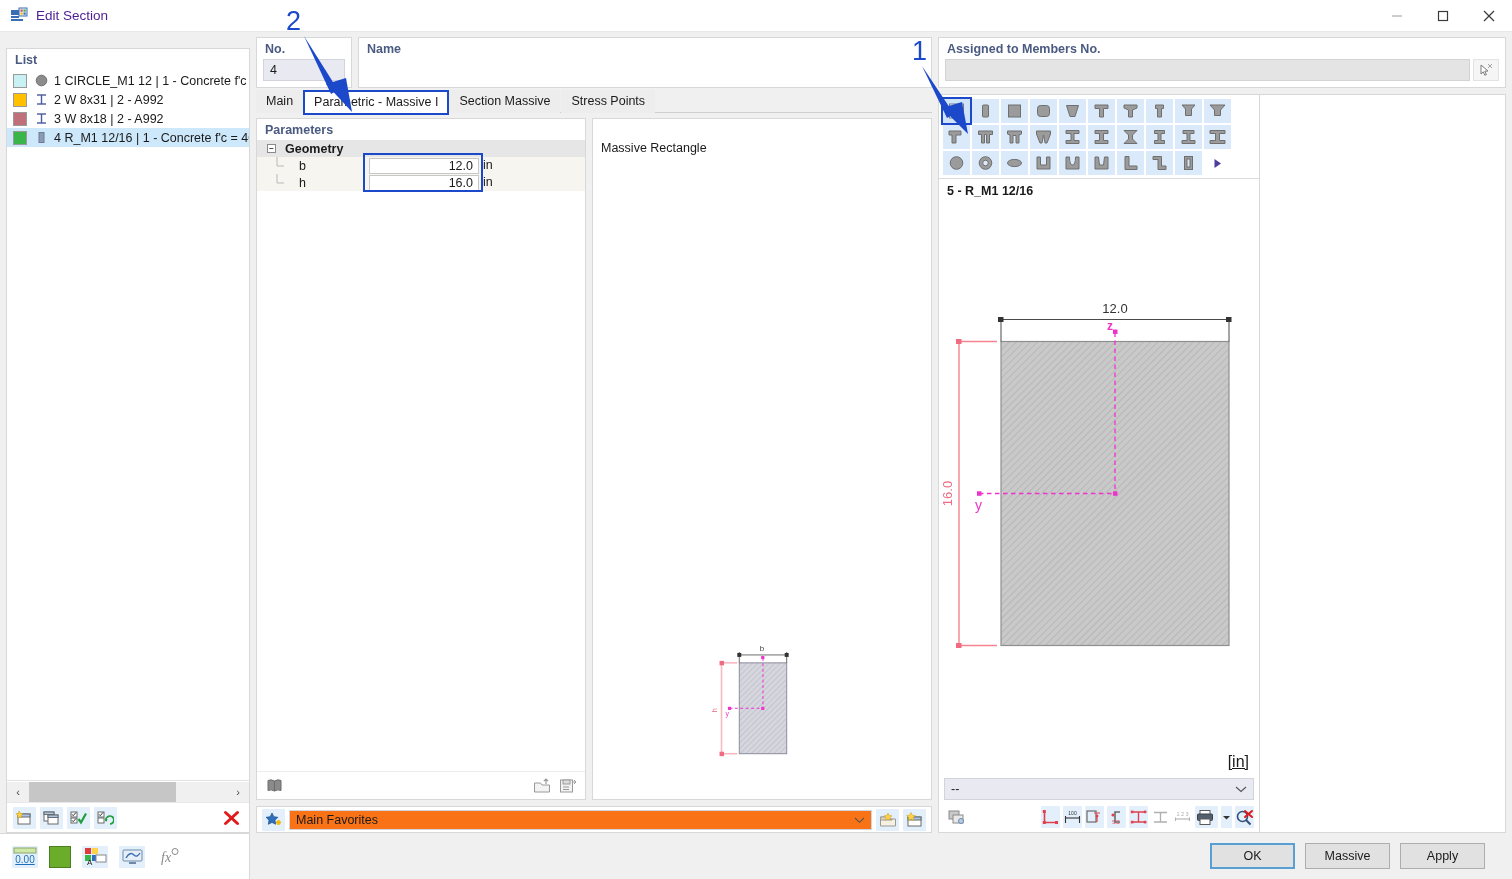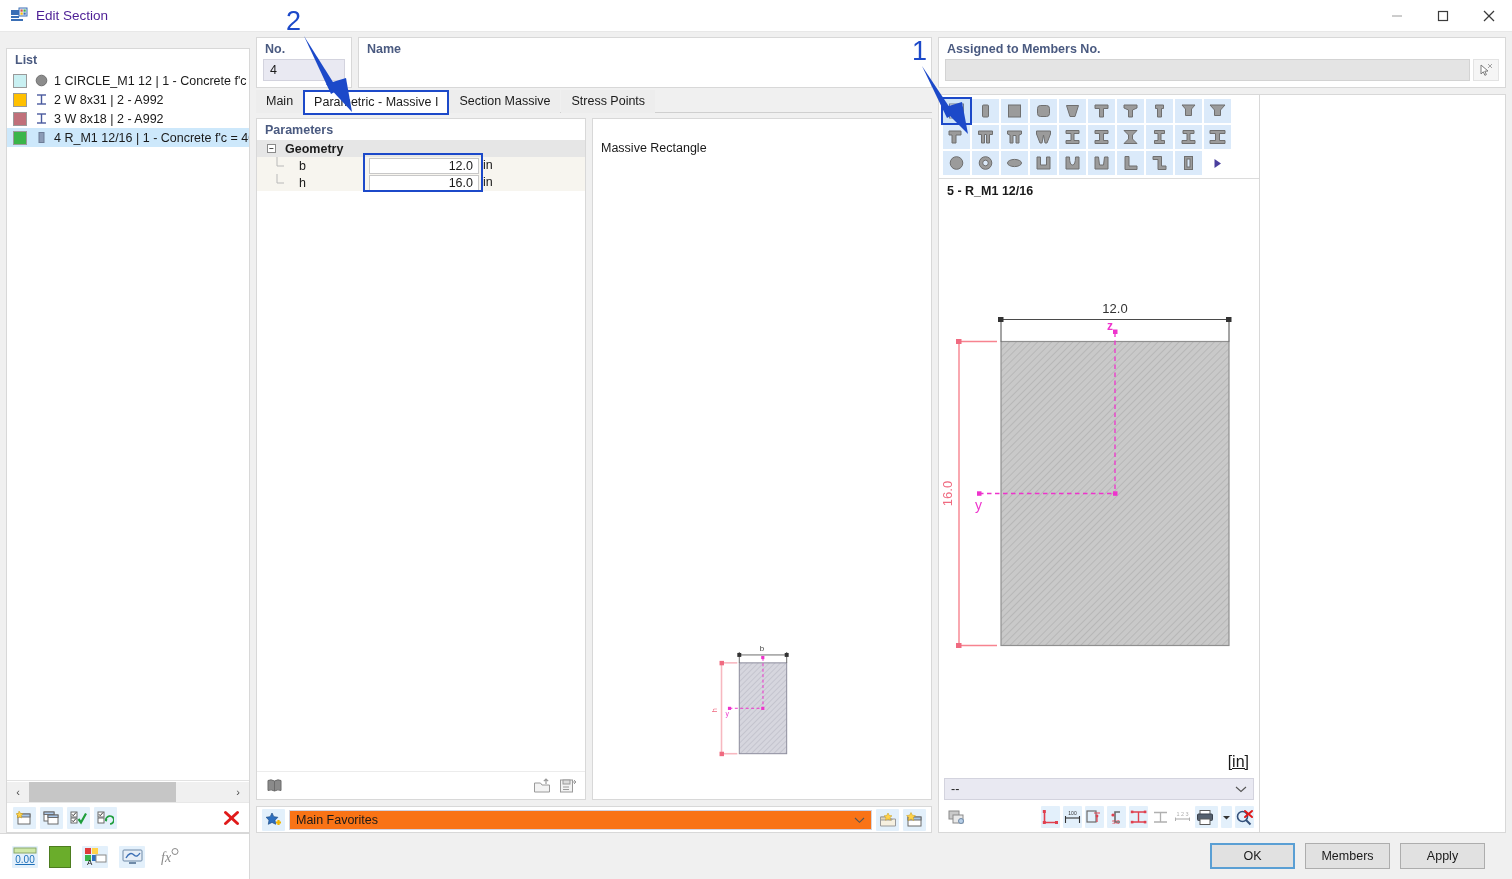--- a/index.html
+++ b/index.html
@@ -894,21 +894,21 @@
       <div class="tbtn plain" style="width:26px;height:22px">
         <svg width="23" height="19" viewBox="0 0 23 19">
             <text x="3" y="15" font-size="14" fill="#8a8a8a" font-style="italic" font-family="Liberation Serif">fx</text>
             <circle cx="17" cy="4.5" r="3" fill="none" stroke="#8a8a8a"></circle>
           </svg>
       </div>
     </div>
     <div class="status-mid"></div>
     <div class="status-btns">
       <div class="dlg-btn primary">OK</div>
-      <div class="dlg-btn">Members</div>
+      <div class="dlg-btn">Massive</div>
       <div class="dlg-btn">Apply</div>
     </div>
   </div>
 </div>
 
 <div class="anno anno-num" style="left:286px; top:8px;">2</div>
 <svg class="anno-arrow" style="left:300px; top:34px;" width="72" height="82" viewBox="0 0 72 82">
   <g fill="#1c49c9">
     <path d="M4 2 L38 56 L31 60 Z"></path>
     <path d="M26 50 L52 78 L46 44 Z"></path>

